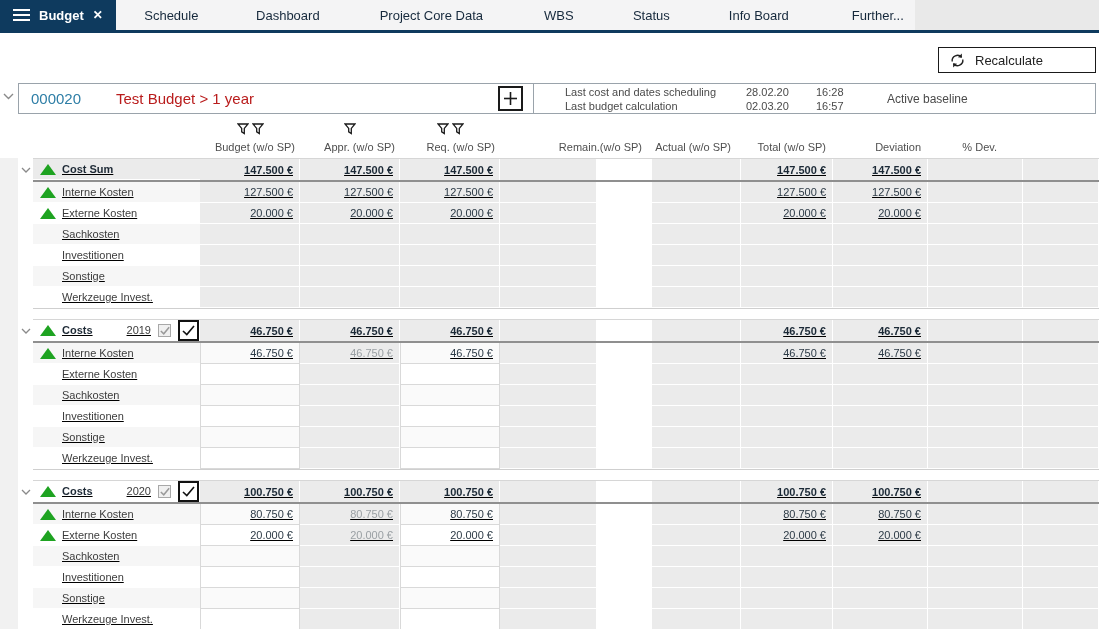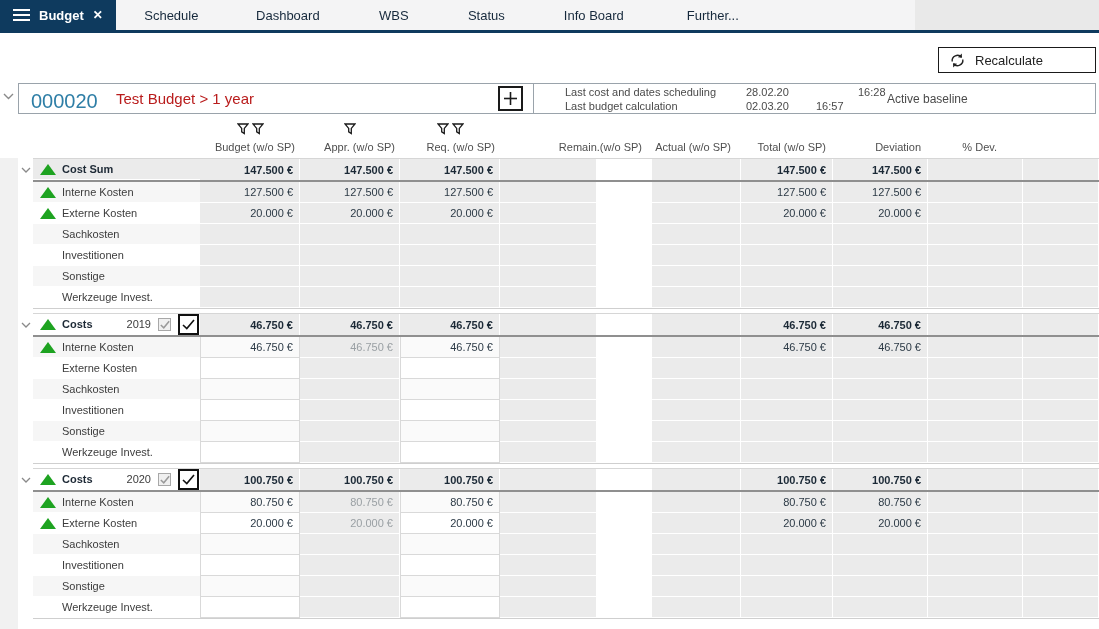--- a/index.html
+++ b/index.html
@@ -19,38 +19,38 @@
          font-size:13px; color:#16293c; }
 
   
   .recalc-btn { position:absolute; left:938px; top:47px; width:158px; height:26px; background:#fff;
                 border:1px solid #1a1a1a; display:flex; align-items:center; gap:9px; padding:0 10px;
                 font-size:13px; color:#222; }
 
   
   .proj-expander { position:absolute; left:3px; top:93px; }
   .proj-box { position:absolute; left:18px; top:83px; width:1078px; height:31px; border:1px solid #9aa3ab; background:#fff; }
-  .proj-code { position:absolute; left:12px; top:6px; font-size:20px; color:#2e7ea6; }
+  .proj-code { position:absolute; left:12px; top:6px; font-size:15px; color:#2e7ea6; }
   .proj-name { position:absolute; left:97px; top:6px; font-size:15px; color:#b91c1c; }
   .plus-btn { position:absolute; left:479px; top:2px; width:25px; height:25px; border:2px solid #1a1a1a;
               background:#fff; display:flex; align-items:center; justify-content:center; }
   .proj-divider { position:absolute; left:514px; top:0; height:29px; border-left:1px solid #9aa3ab; }
   .sched-line { position:absolute; font-size:11px; color:#4a4a4a; }
   .baseline-label { position:absolute; left:868px; top:8px; font-size:12px; color:#4a4a4a; }
 
   
   .colheads { position:absolute; left:18px; top:114px; height:44px; display:flex; }
   .headcell { position:relative; height:44px; }
   .headcell .hlabel { position:absolute; right:5px; bottom:5px; font-size:11px; color:#4f4f4f; white-space:nowrap; }
   .headcell .funnels { position:absolute; top:9px; left:0; width:100%; display:flex; justify-content:center; gap:3px; }
 
   
   .gutter { position:absolute; left:0; top:158px; width:18px; height:471px; background:#f1f1f1; }
   .grid { position:absolute; left:18px; top:158px; width:1081px; }
-  .group { margin-bottom:4px; }
+  .group { margin-bottom:10px;text-decoration:underline; }
   .trow { display:flex; }
   .exp-cell { width:15px; display:flex; align-items:center; justify-content:center; }
   .rowbody { display:flex; flex:1; }
   .hdr .rowbody { border-bottom:2px solid #8f8f8f; border-top:1px solid #d6d6d6; }
   .lastrow .rowbody { border-bottom:1px solid #cfcfcf; }
   .cell { height:21px; font-size:11px; display:flex; align-items:center; }
   .hdr .cell { height:21px; }
   .vcell { justify-content:flex-end; padding-right:6px; color:#2c3a46; white-space:nowrap; }
   .gray { background:#ebebeb; border-right:1px solid #fff; border-bottom:1px solid #fff; }
   .hdr .gray { border-bottom:none;text-align:center; }
@@ -87,20 +87,21 @@
           <span></span>
           <span></span>
           <span></span>
         </span>
       <span>Budget</span>
       <span class="tab-close">✕</span>
     </div>
     <div id="tabs-rest" style="display:flex;">
         <div class="tab" style="width: 111px;">Schedule</div>
         <div class="tab" style="width: 122px;">Dashboard</div>
+        <div class="tab" style="width: 165px;">Project Core Data</div>
         <div class="tab" style="width: 90px;">WBS</div>
         <div class="tab" style="width: 95px;">Status</div>
         <div class="tab" style="width: 120px;">Info Board</div>
         <div class="tab" style="width: 118px;">Further...</div>
       </div>
   </div>
 
   <div class="recalc-btn">
     <span>
       <svg width="17" height="17" viewBox="0 0 17 17">
@@ -124,21 +125,21 @@
     <div class="plus-btn">
       <svg width="15" height="15" viewBox="0 0 15 15">
         <line x1="7.5" y1="1" x2="7.5" y2="14" stroke="#1a1a1a" stroke-width="1.6"></line>
         <line x1="1" y1="7.5" x2="14" y2="7.5" stroke="#1a1a1a" stroke-width="1.6"></line>
       </svg>
     </div>
     <div class="proj-divider"></div>
 
     <span class="sched-line" style="left:546px; top:2px;">Last cost and dates scheduling</span>
     <span class="sched-line" style="left:727px; top:2px;">28.02.20</span>
-    <span class="sched-line" style="left:839px; top:2px;">16:28</span>
+    <span class="sched-line" style="left:797px; top:2px;">16:28</span>
     <span class="sched-line" style="left:546px; top:16px;">Last budget calculation</span>
     <span class="sched-line" style="left:727px; top:16px;">02.03.20</span>
     <span class="sched-line" style="left:797px; top:16px;">16:57</span>
     <span class="baseline-label">Active baseline</span>
   </div>
 
   <div class="colheads" id="colheads">
       <div class="headcell" style="width: 182px;"></div>
       <div class="headcell" style="width: 100px;">
         <div class="funnels">

